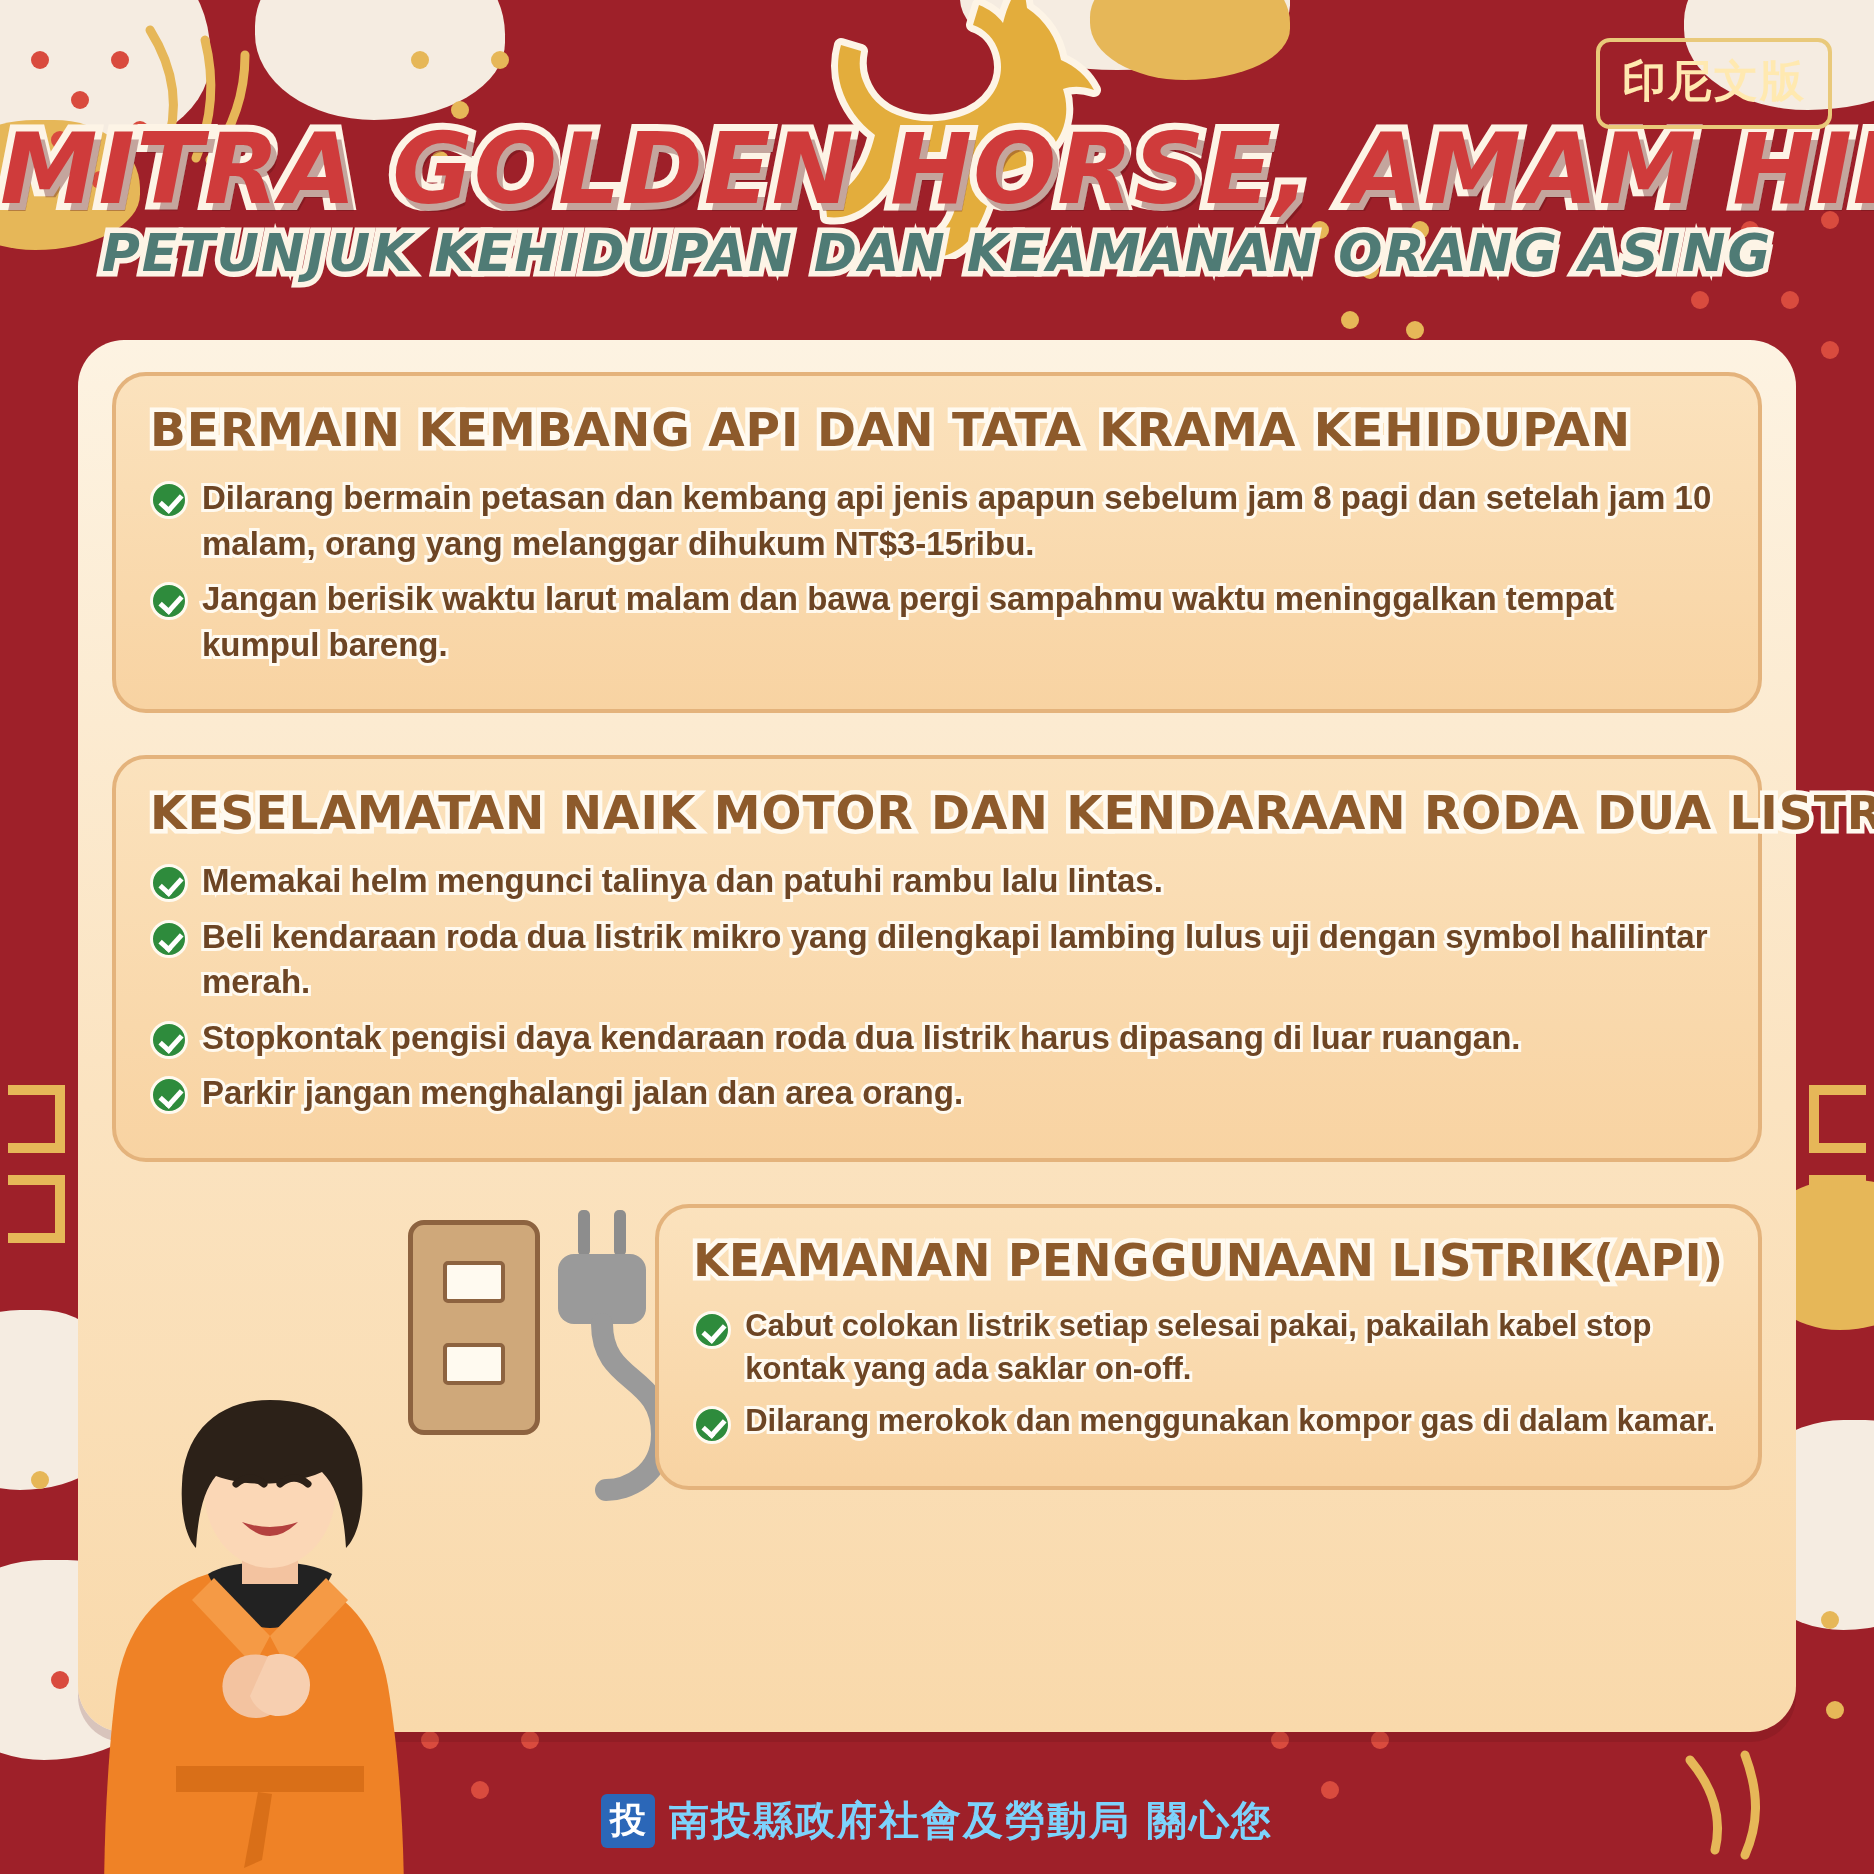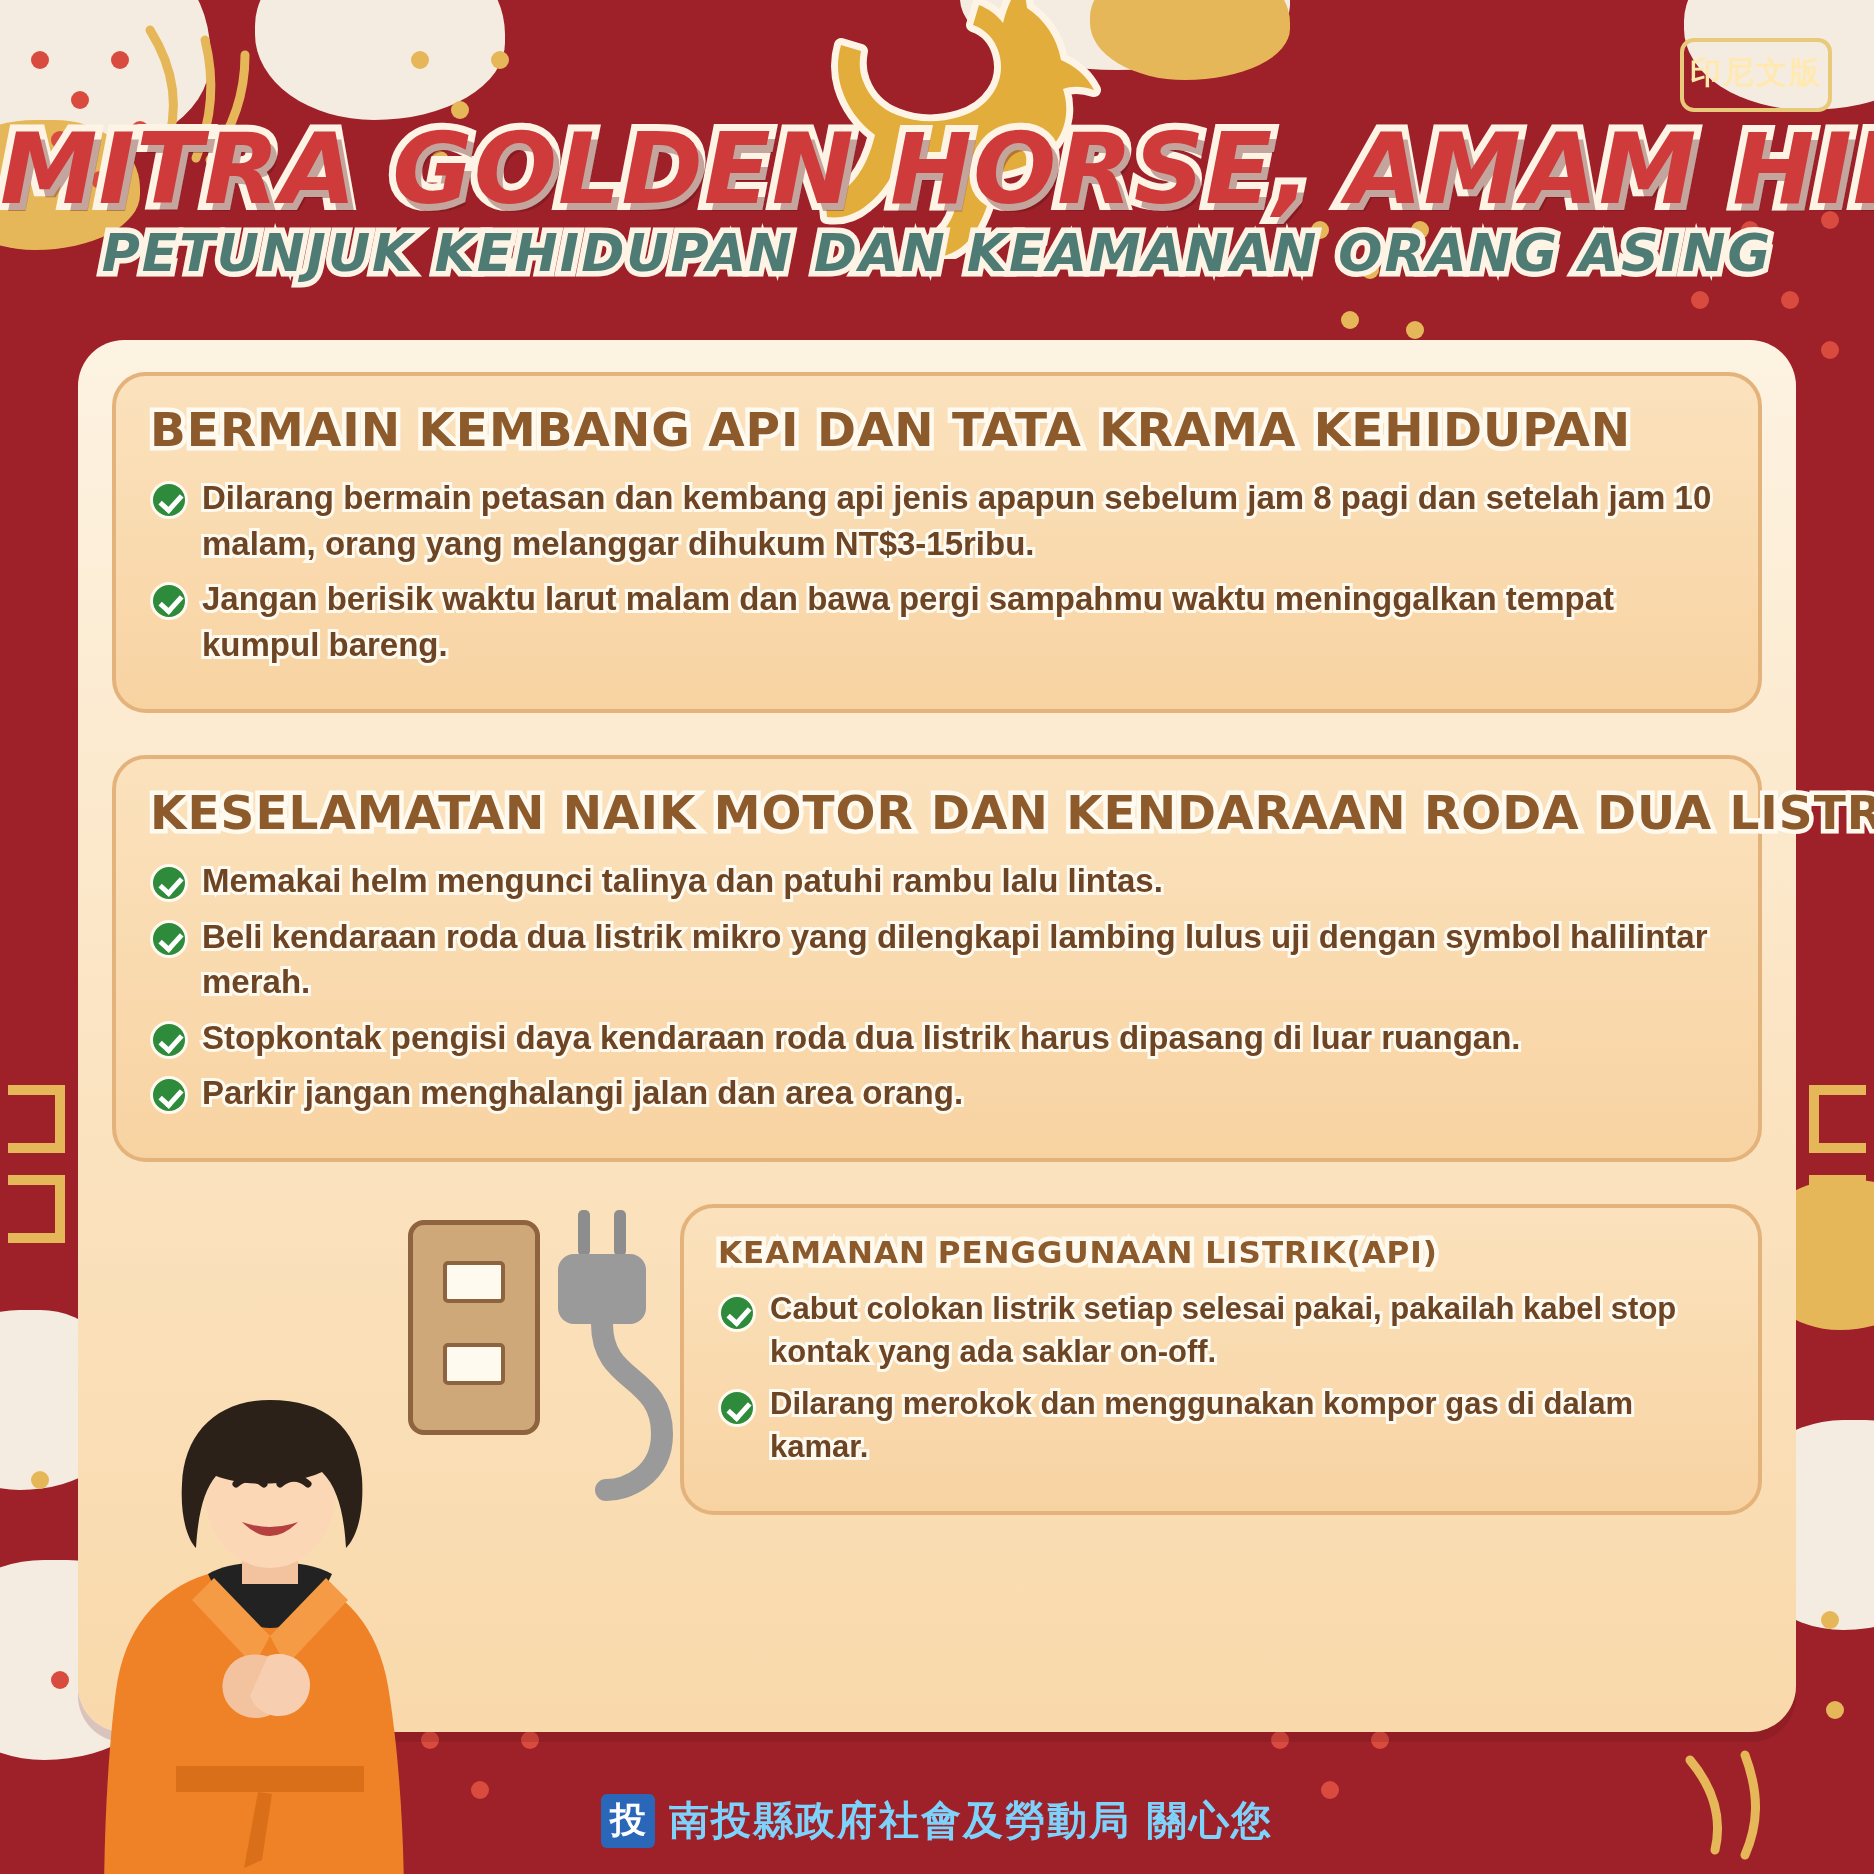--- a/index.html
+++ b/index.html
@@ -23,24 +23,24 @@
     pointer-events: none;
   }
   .blob.gold { background: #e6b758; }
   .dots { position: absolute; pointer-events: none; }
 
   
   .lang-badge {
     position: absolute; top: 38px; right: 42px;
     border: 4px solid #e9c97a;
     border-radius: 14px;
-    padding: 10px 6px 14px;
+    padding: 10px 22px 14px;
     color: #ffe9b0;
     font-family: "DejaVu Sans", sans-serif;
-    font-size: 31px; font-weight: bold;
+    font-size: 44px; font-weight: bold;
     letter-spacing: 2px;
     z-index: 40;
   }
 
   .horse {
     position: absolute;
     top: -6px; left: 50%;
     transform: translateX(-50%);
     z-index: 12;
   }
@@ -145,21 +145,21 @@
   }
 
   
   .bottom-row { display: flex; align-items: flex-start; }
   .bottom-left { width: 560px; position: relative; height: 360px; }
   .card.electric {
     flex: 1;
     margin-bottom: 0;
     margin-left: 8px;
   }
-  .card.electric .card-title { font-size: 31px; }
+  .card.electric .card-title { font-size: 45px; }
   .card.electric .btext { font-size: 31px; }
 
   
   .socket {
     position: absolute;
     left: 296px; top: 16px;
     width: 132px; height: 215px;
     background: #cfa87a;
     border: 5px solid #8d6340;
     border-radius: 16px;

